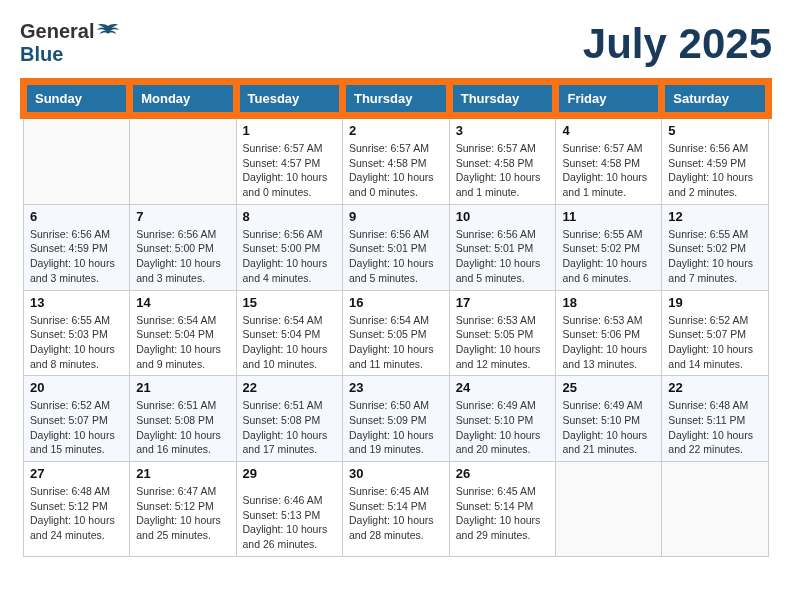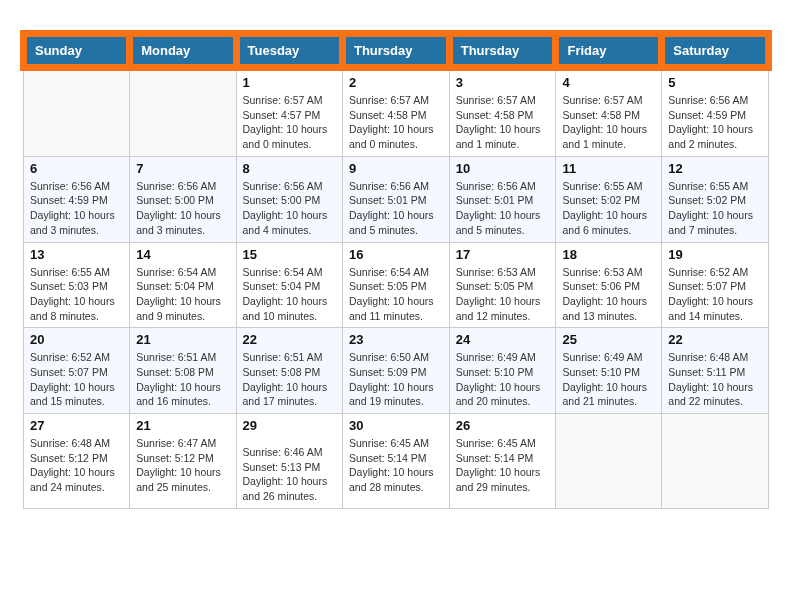--- a/index.html
+++ b/index.html
@@ -77,21 +77,33 @@
       background: #fff;
     }
     tr:nth-child(even) td:not(.empty) {
       background: #f5f8ff;
     }
   </style>
 </head>
 <body>
 
 <div class="header">
+  <div class="logo">
+    <div class="logo-line">
+      <span style="font-size:20px;font-weight:bold;color:#333;">General</span>
+      <svg width="24" height="20" viewBox="0 0 24 20" style="margin-left:2px;">
+        <path d="M12 4 C14 2, 20 1, 22 3 C20 3, 17 5, 15 6 C18 5, 22 6, 23 8 C20 7, 16 7, 14 9 C16 8, 20 10, 20 12 C17 10, 13 10, 12 12 C11 10, 7 10, 4 12 C4 10, 8 8, 10 9 C8 7, 4 7, 1 8 C2 6, 6 5, 9 6 C7 5, 4 3, 2 3 C4 1, 10 2, 12 4Z" fill="#1a5276"></path>
+      </svg>
+    </div>
+    <div>
+      <span style="font-size:20px;font-weight:bold;color:#1a5276;">Blue</span>
+    </div>
+  </div>
   <div class="title-block">
+    <div class="title-month">July 2025</div>
   </div>
 </div>
 
 <table class="calendar">
   <thead>
     <tr>
       <th>Sunday</th>
       <th>Monday</th>
       <th>Tuesday</th>
       <th>Thursday</th>

